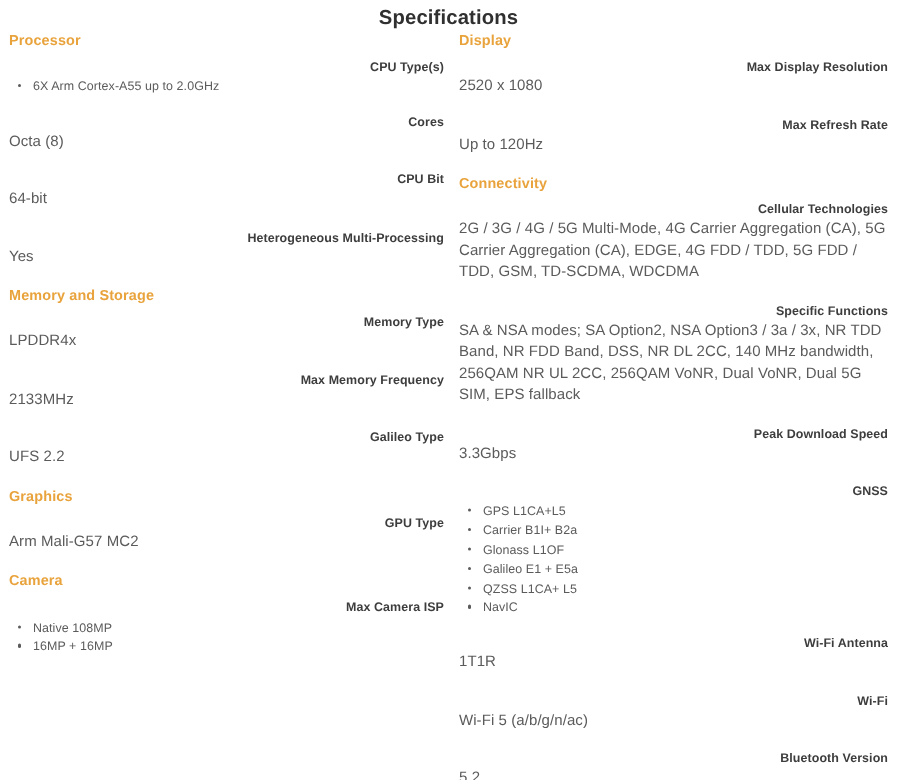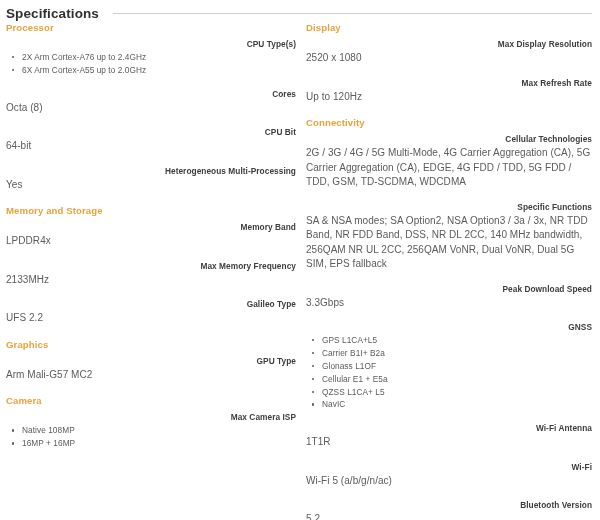--- a/index.html
+++ b/index.html
@@ -16,20 +16,21 @@
     -webkit-font-smoothing: antialiased;
   }
 
   
   .page-header {
     display: flex;
     align-items: center;
     padding: 4px 8px 0 6px;
     height: 22px;
     box-sizing: border-box;
+    flex-direction: column;
   }
   .page-title {
     font-size: 13.5px;
     font-weight: bold;
     color: #303030;
     white-space: nowrap;
     letter-spacing: .1px;
   }
   .title-rule {
     flex: 1 1 auto;
@@ -118,41 +119,40 @@
   <div class="title-rule"></div>
 </div>
 
 <div class="columns">
   <div class="col col-left">
       <div class="section">
         <div class="section-head">Processor</div>
         <div class="spec">
           <div class="spec-label">CPU Type(s)</div>
           <ul class="spec-list">
-            <li>2X Arm Cortex-A76 up to 2.4GHz</li>
             <li>6X Arm Cortex-A55 up to 2.0GHz</li>
           </ul>
         </div>
         <div class="spec">
           <div class="spec-label">Cores</div>
           <div class="spec-value">Octa (8)</div>
         </div>
         <div class="spec">
           <div class="spec-label">CPU Bit</div>
           <div class="spec-value">64-bit</div>
         </div>
         <div class="spec">
           <div class="spec-label">Heterogeneous Multi-Processing</div>
           <div class="spec-value">Yes</div>
         </div>
       </div>
       <div class="section">
         <div class="section-head">Memory and Storage</div>
         <div class="spec">
-          <div class="spec-label">Memory Band</div>
+          <div class="spec-label">Memory Type</div>
           <div class="spec-value">LPDDR4x</div>
         </div>
         <div class="spec">
           <div class="spec-label">Max Memory Frequency</div>
           <div class="spec-value">2133MHz</div>
         </div>
         <div class="spec">
           <div class="spec-label">Galileo Type</div>
           <div class="spec-value">UFS 2.2</div>
         </div>
@@ -200,21 +200,21 @@
         <div class="spec">
           <div class="spec-label">Peak Download Speed</div>
           <div class="spec-value">3.3Gbps</div>
         </div>
         <div class="spec">
           <div class="spec-label">GNSS</div>
           <ul class="spec-list">
             <li>GPS L1CA+L5</li>
             <li>Carrier B1I+ B2a</li>
             <li>Glonass L1OF</li>
-            <li>Cellular E1 + E5a</li>
+            <li>Galileo E1 + E5a</li>
             <li>QZSS L1CA+ L5</li>
             <li>NavIC</li>
           </ul>
         </div>
         <div class="spec">
           <div class="spec-label">Wi-Fi Antenna</div>
           <div class="spec-value">1T1R</div>
         </div>
         <div class="spec">
           <div class="spec-label">Wi-Fi</div>

